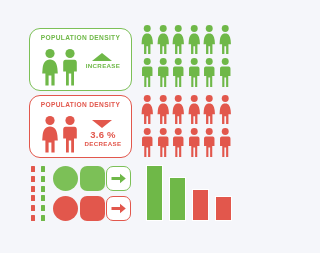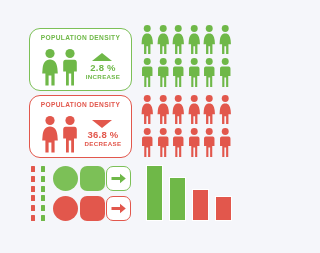--- a/index.html
+++ b/index.html
@@ -180,41 +180,40 @@
         <path d="M10 11.5 C5.2 11.5 3.2 15 2.6 20.5 L2.2 25.5 L5.4 25.5 L5.4 37.5 L8.6 37.5 L8.6 27.5 L11.4 27.5 L11.4 37.5 L14.6 37.5 L14.6 25.5 L17.8 25.5 L17.4 20.5 C16.8 15 14.8 11.5 10 11.5 Z" fill="#6fb848"></path>
 
         <circle cx="30" cy="5.5" r="4.6" fill="#6fb848"></circle>
         <path d="M25.6 11.8 L34.4 11.8 C36.0 11.8 36.8 13.0 36.8 14.6 L36.8 23.5 L34.0 23.5 L34.0 37.5 L31.2 37.5 L31.2 25.5 L28.8 25.5 L28.8 37.5 L26.0 37.5 L26.0 23.5 L23.2 23.5 L23.2 14.6 C23.2 13.0 24.0 11.8 25.6 11.8 Z" fill="#6fb848"></path>
       </svg>
     </div>
 
     <div class="card-stat">
       <div class="tri tri-up"></div>
       <div style="height:13px"></div>
-      <div class="stat-pct">2.8 %</div>
       <div class="stat-word">INCREASE</div>
     </div>
   </div>
 
   <div class="density-card card-red red">
     <div class="card-title">POPULATION DENSITY</div>
 
     <div class="card-figures">
       <svg width="46" height="38" viewBox="0 0 46 38">
         <circle cx="10" cy="5.5" r="4.6" fill="#e2574c"></circle>
         <path d="M10 11.5 C5.2 11.5 3.2 15 2.6 20.5 L2.2 25.5 L5.4 25.5 L5.4 37.5 L8.6 37.5 L8.6 27.5 L11.4 27.5 L11.4 37.5 L14.6 37.5 L14.6 25.5 L17.8 25.5 L17.4 20.5 C16.8 15 14.8 11.5 10 11.5 Z" fill="#e2574c"></path>
         <circle cx="30" cy="5.5" r="4.6" fill="#e2574c"></circle>
         <path d="M25.6 11.8 L34.4 11.8 C36.0 11.8 36.8 13.0 36.8 14.6 L36.8 23.5 L34.0 23.5 L34.0 37.5 L31.2 37.5 L31.2 25.5 L28.8 25.5 L28.8 37.5 L26.0 37.5 L26.0 23.5 L23.2 23.5 L23.2 14.6 C23.2 13.0 24.0 11.8 25.6 11.8 Z" fill="#e2574c"></path>
       </svg>
     </div>
 
     <div class="card-stat">
       <div class="tri tri-down"></div>
       <div style="height:13px"></div>
-      <div class="stat-pct">36.8 %</div>
+      <div class="stat-pct">3.6 %</div>
       <div class="stat-word">DECREASE</div>
     </div>
   </div>
 
   <div class="people-grid grid-green">
 
     <div class="person">
       <svg width="100%" height="31" viewBox="0 0 15 31" preserveAspectRatio="xMidYMid meet">
         <circle cx="7.5" cy="4.2" r="3.6" fill="#6fb848"></circle>
         <path d="M7.5 9.2 C3.8 9.2 2.4 12 1.9 16.4 L1.6 20.4 L4.2 20.4 L4.2 30.5 L6.6 30.5 L6.6 22.4 L8.4 22.4 L8.4 30.5 L10.8 30.5 L10.8 20.4 L13.4 20.4 L13.1 16.4 C12.6 12 11.2 9.2 7.5 9.2 Z" fill="#6fb848"></path>

